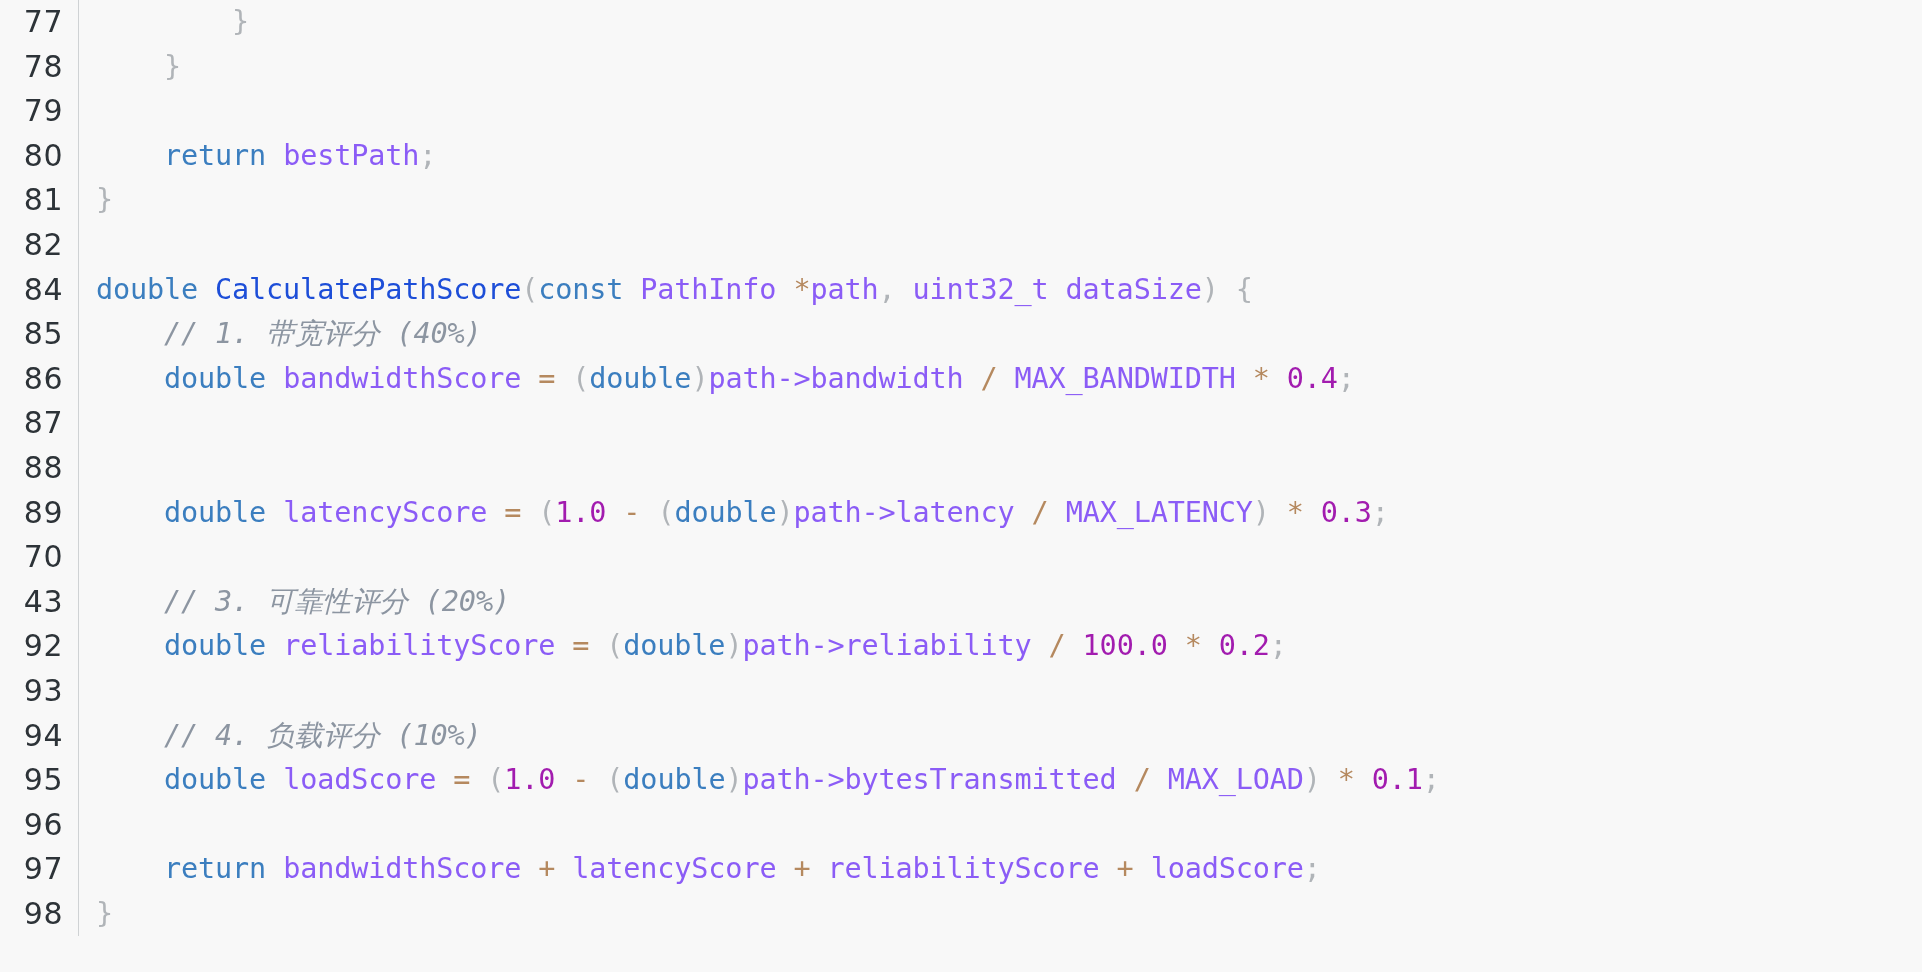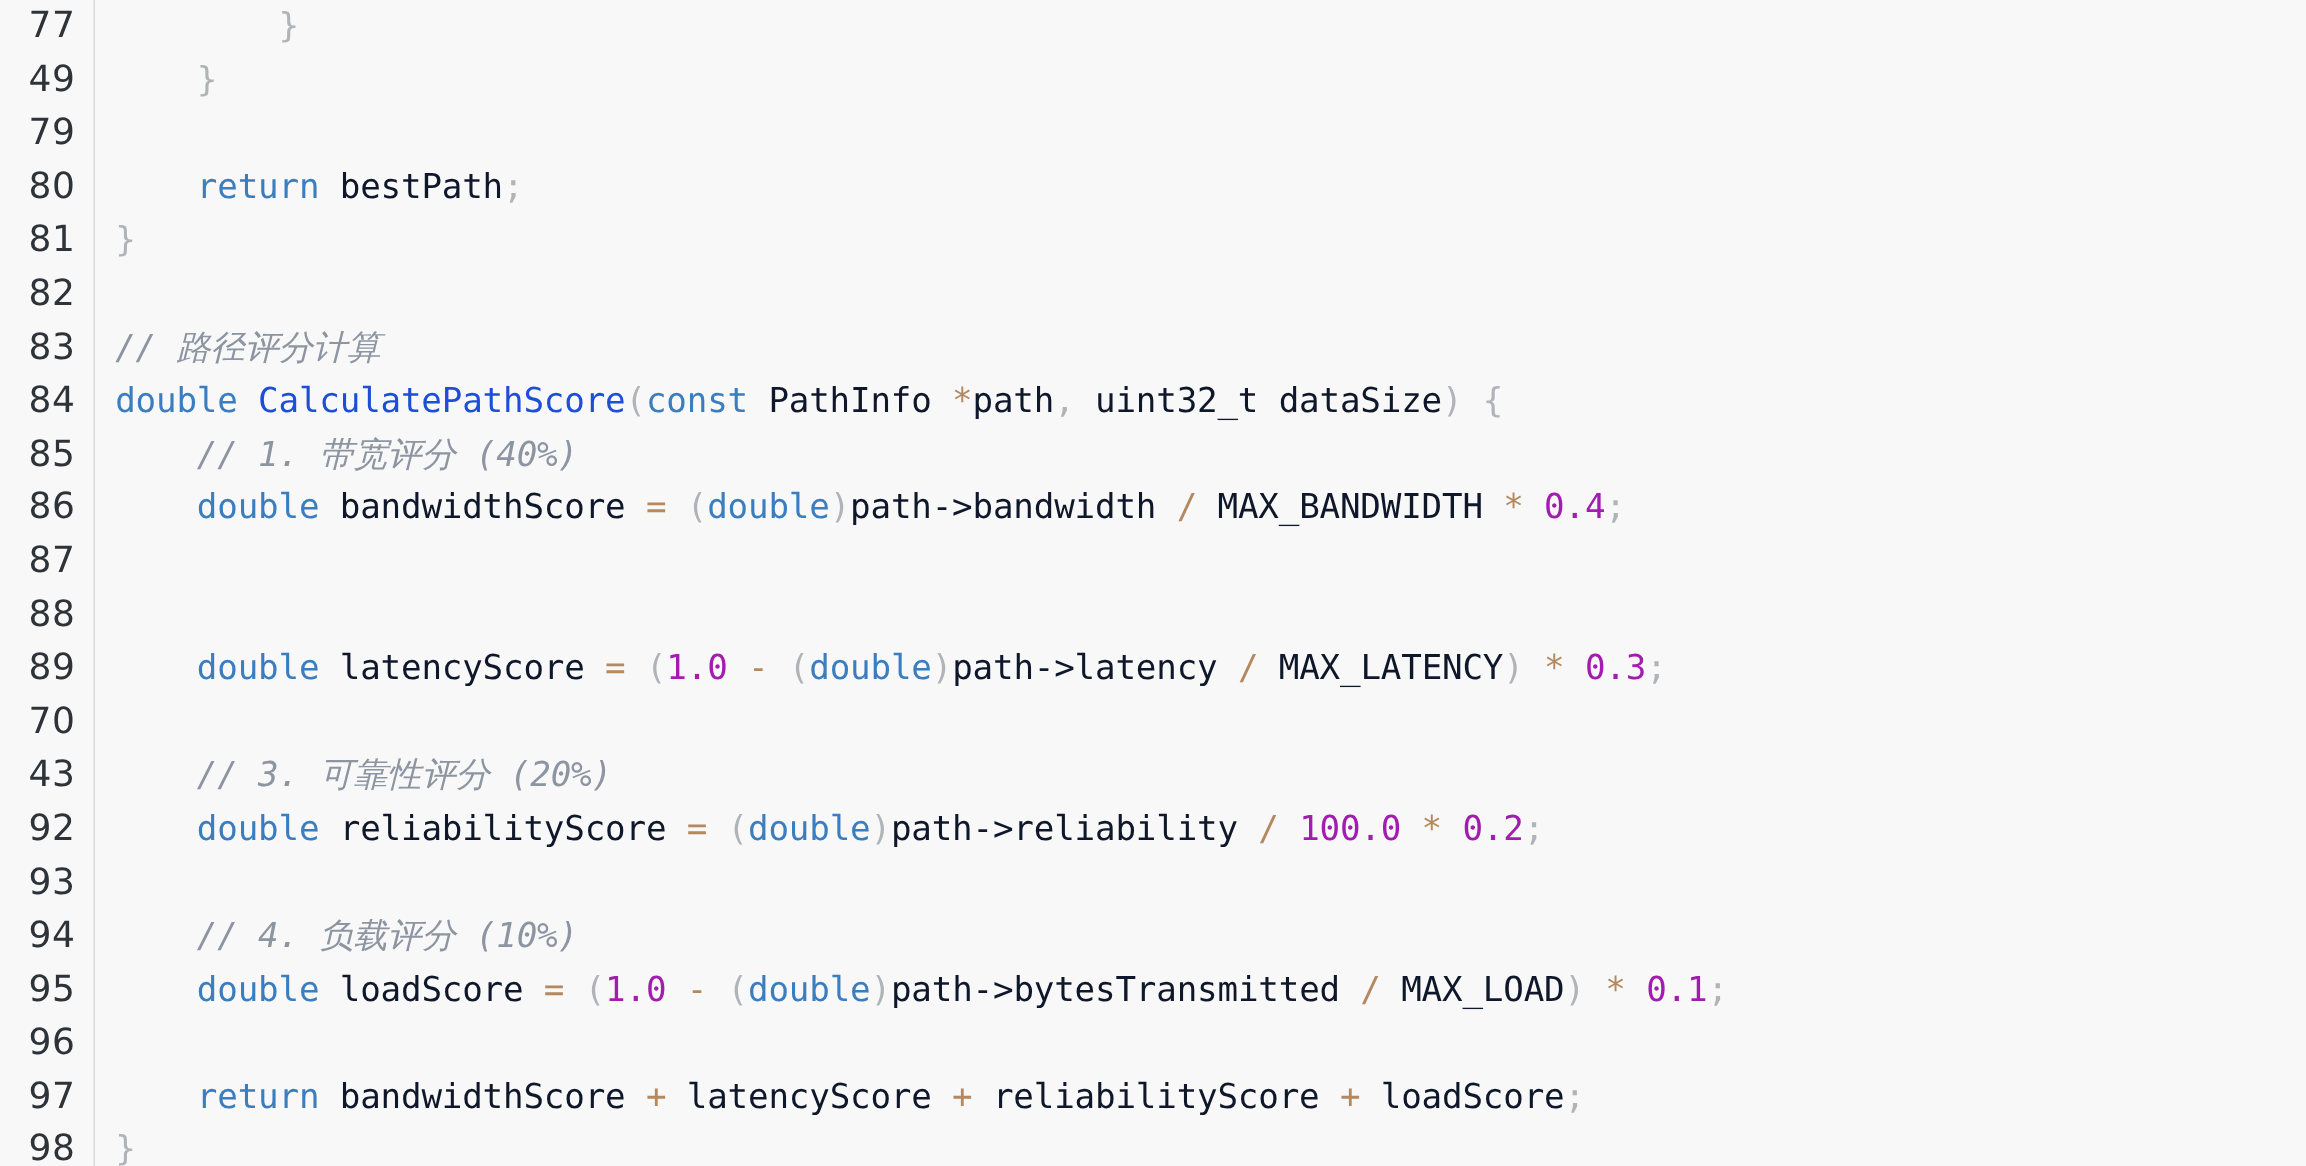--- a/index.html
+++ b/index.html
@@ -64,39 +64,38 @@
     line-height: 44.6px;
     color: #1a1a1a;
     white-space: pre;
     overflow: hidden;
     letter-spacing: -0.15px;
   }
 
   
   .tok-kw    { color: #3b7ebf; }
   .tok-fn    { color: #1d4ed8; }
-  .tok-id    { color: #0f172a; }
+  .tok-id    { color: #8b5cf6; }
   .tok-num   { color: #a21caf; }
   .tok-op    { color: #b5895f; }
   .tok-punc  { color: #b0b4b8; }
   .tok-cmt   { color: #8c95a1; font-style: italic; }
   .tok-plain { color: #1a1a1a; }
 </style>
 </head>
 <body>
 
 <div id="editor">
 
 <div class="code-row"><div class="gutter">77</div><div class="divider"></div><div class="code-cell"><span class="tok-plain">        </span><span class="tok-punc">}</span></div></div>
-    <div class="code-row"><div class="gutter">49</div><div class="divider"></div><div class="code-cell"><span class="tok-plain">    </span><span class="tok-punc">}</span></div></div>
+    <div class="code-row"><div class="gutter">78</div><div class="divider"></div><div class="code-cell"><span class="tok-plain">    </span><span class="tok-punc">}</span></div></div>
     <div class="code-row"><div class="gutter">79</div><div class="divider"></div><div class="code-cell">&nbsp;</div></div>
     <div class="code-row"><div class="gutter">80</div><div class="divider"></div><div class="code-cell"><span class="tok-plain">    </span><span class="tok-kw">return</span><span class="tok-plain"> </span><span class="tok-id">bestPath</span><span class="tok-punc">;</span></div></div>
     <div class="code-row"><div class="gutter">81</div><div class="divider"></div><div class="code-cell"><span class="tok-punc">}</span></div></div>
     <div class="code-row"><div class="gutter">82</div><div class="divider"></div><div class="code-cell">&nbsp;</div></div>
-    <div class="code-row"><div class="gutter">83</div><div class="divider"></div><div class="code-cell"><span class="tok-cmt">// 路径评分计算</span></div></div>
     <div class="code-row"><div class="gutter">84</div><div class="divider"></div><div class="code-cell"><span class="tok-kw">double</span><span class="tok-plain"> </span><span class="tok-fn">CalculatePathScore</span><span class="tok-punc">(</span><span class="tok-kw">const</span><span class="tok-plain"> </span><span class="tok-id">PathInfo</span><span class="tok-plain"> </span><span class="tok-op">*</span><span class="tok-id">path</span><span class="tok-punc">,</span><span class="tok-plain"> </span><span class="tok-id">uint32_t</span><span class="tok-plain"> </span><span class="tok-id">dataSize</span><span class="tok-punc">)</span><span class="tok-plain"> </span><span class="tok-punc">{</span></div></div>
     <div class="code-row"><div class="gutter">85</div><div class="divider"></div><div class="code-cell"><span class="tok-plain">    </span><span class="tok-cmt">// 1. 带宽评分 (40%)</span></div></div>
     <div class="code-row"><div class="gutter">86</div><div class="divider"></div><div class="code-cell"><span class="tok-plain">    </span><span class="tok-kw">double</span><span class="tok-plain"> </span><span class="tok-id">bandwidthScore</span><span class="tok-plain"> </span><span class="tok-op">=</span><span class="tok-plain"> </span><span class="tok-punc">(</span><span class="tok-kw">double</span><span class="tok-punc">)</span><span class="tok-id">path-&gt;bandwidth</span><span class="tok-plain"> </span><span class="tok-op">/</span><span class="tok-plain"> </span><span class="tok-id">MAX_BANDWIDTH</span><span class="tok-plain"> </span><span class="tok-op">*</span><span class="tok-plain"> </span><span class="tok-num">0.4</span><span class="tok-punc">;</span></div></div>
     <div class="code-row"><div class="gutter">87</div><div class="divider"></div><div class="code-cell">&nbsp;</div></div>
     <div class="code-row"><div class="gutter">88</div><div class="divider"></div><div class="code-cell"><span class="tok-plain">    </span></div></div>
     <div class="code-row"><div class="gutter">89</div><div class="divider"></div><div class="code-cell"><span class="tok-plain">    </span><span class="tok-kw">double</span><span class="tok-plain"> </span><span class="tok-id">latencyScore</span><span class="tok-plain"> </span><span class="tok-op">=</span><span class="tok-plain"> </span><span class="tok-punc">(</span><span class="tok-num">1.0</span><span class="tok-plain"> </span><span class="tok-op">-</span><span class="tok-plain"> </span><span class="tok-punc">(</span><span class="tok-kw">double</span><span class="tok-punc">)</span><span class="tok-id">path-&gt;latency</span><span class="tok-plain"> </span><span class="tok-op">/</span><span class="tok-plain"> </span><span class="tok-id">MAX_LATENCY</span><span class="tok-punc">)</span><span class="tok-plain"> </span><span class="tok-op">*</span><span class="tok-plain"> </span><span class="tok-num">0.3</span><span class="tok-punc">;</span></div></div>
     <div class="code-row"><div class="gutter">70</div><div class="divider"></div><div class="code-cell">&nbsp;</div></div>
     <div class="code-row"><div class="gutter">43</div><div class="divider"></div><div class="code-cell"><span class="tok-plain">    </span><span class="tok-cmt">// 3. 可靠性评分 (20%)</span></div></div>
     <div class="code-row"><div class="gutter">92</div><div class="divider"></div><div class="code-cell"><span class="tok-plain">    </span><span class="tok-kw">double</span><span class="tok-plain"> </span><span class="tok-id">reliabilityScore</span><span class="tok-plain"> </span><span class="tok-op">=</span><span class="tok-plain"> </span><span class="tok-punc">(</span><span class="tok-kw">double</span><span class="tok-punc">)</span><span class="tok-id">path-&gt;reliability</span><span class="tok-plain"> </span><span class="tok-op">/</span><span class="tok-plain"> </span><span class="tok-num">100.0</span><span class="tok-plain"> </span><span class="tok-op">*</span><span class="tok-plain"> </span><span class="tok-num">0.2</span><span class="tok-punc">;</span></div></div>
     <div class="code-row"><div class="gutter">93</div><div class="divider"></div><div class="code-cell">&nbsp;</div></div>

